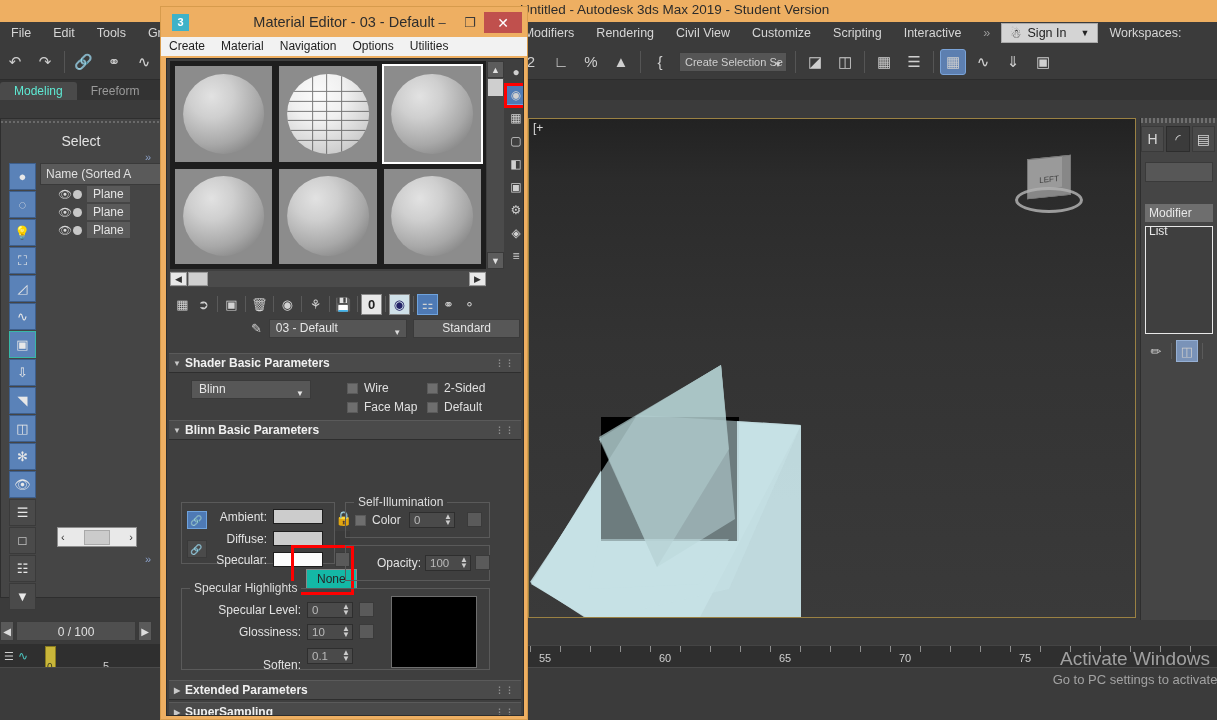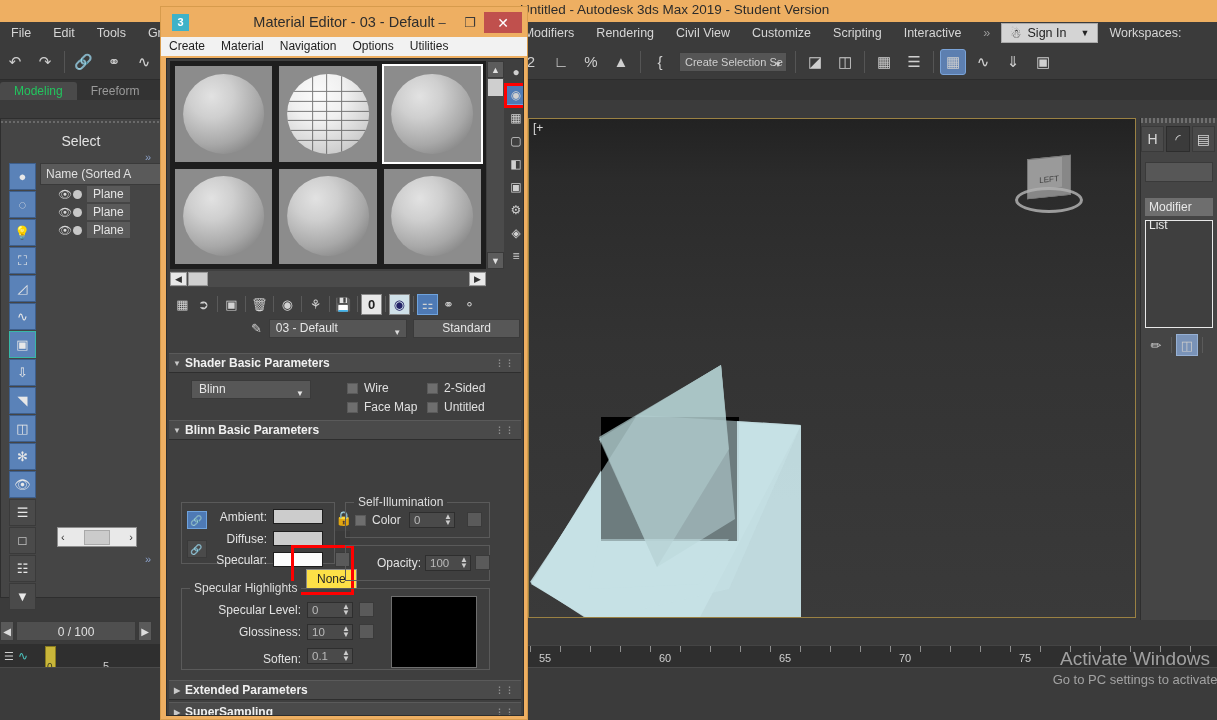--- a/index.html
+++ b/index.html
@@ -39,21 +39,21 @@
   .tb-btn.on { background:#5d7fb0; border:1px solid #7aa3d8; }
   .tb-sep { width:1px; height:22px; background:#555; margin:0 4px; flex:0 0 auto;}
 
   
   .max-ribbon {
     position:absolute; left:0; top:80px; width:1217px; height:20px;
     background:#333; display:flex; align-items:flex-end;
   }
   .rb-tab { height:18px; line-height:18px; padding:0 14px; font-size:12px;
     color:#9a9a9a; }
-  .rb-tab.active { background:#4a4a4a; color:#22c55e; border-top-left-radius:3px;border-top-right-radius:3px;}
+  .rb-tab.active { background:#4a4a4a; color:#5eead4; border-top-left-radius:3px;border-top-right-radius:3px;}
   .max-ribbon2 {
     position:absolute; left:0; top:100px; width:1217px; height:18px; background:#444;
     display:flex; align-items:center;
   }
   .rb2-lab { padding:0 8px; font-size:12px; color:#d8d8d8; background:#4a4a4a; height:18px; line-height:18px;}
 
   
   .scene-ex { position:absolute; left:0px; top:118px; width:162px; height:480px;
     background:#454545; border:1px solid #2e2e2e; }
   .se-grip { height:6px; background:#454545;
@@ -116,21 +116,21 @@
 
   
   .cmdpanel { position:absolute; left:1140px; top:118px; width:77px; height:502px;
     background:#454545; border-left:1px solid #2e2e2e;}
   .cp-grip { height:5px; background-image:repeating-linear-gradient(90deg,#6f6f6f 0 2px,transparent 2px 4px);}
   .cp-tabs { display:flex; height:26px; margin-top:3px;}
   .cp-tab { width:26px;height:26px;margin-right:2px;background:#4a4a4a;border:1px solid #3a3a3a;
     display:flex;align-items:center;justify-content:center;color:#d6d6d6;font-size:14px;}
   .cp-tab.active { background:#3b3b3b; border-color:#2d2d2d;}
   .cp-namebar { height:20px; background:#575757; margin:10px 4px 0 4px; border:1px solid #3a3a3a;}
-  .cp-modlist { height:18px; background:#6e6e6e; margin:16px 4px 0 4px; color:#e8e8e8;
+  .cp-modlist { height:18px; background:#6e6e6e; margin:22px 4px 0 4px; color:#e8e8e8;
     font-size:12px; padding-left:4px; line-height:18px;}
   .cp-stack { height:108px; margin:4px 4px 0 4px; background:#3f3f3f; border:1px solid #e8e8e8;}
   .cp-btns { display:flex; align-items:center; margin:6px 4px 0 4px; }
   .cp-b { width:22px;height:22px;display:flex;align-items:center;justify-content:center;
     color:#ccc;font-size:13px;}
   .cp-b.on { background:#7a93b8; border:1px solid #96b0d4;}
 
   
   .timeline-ruler { position:absolute; left:160px; top:645px; width:1057px; height:22px;
     background:#2f2f2f; border-top:1px solid #444; }
@@ -223,21 +223,21 @@
 
   .group { position:absolute; border:1px solid #5a5a5a; }
   .group-lab { position:absolute; top:-8px; left:8px; background:#3f3f3f; padding:0 4px;
      font-size:12px; color:#dcdcdc;}
   .lab { position:absolute; font-size:12px; color:#e2e2e2; text-align:right;}
   .swatch { position:absolute; height:15px; background:#cccccc; border:1px solid #1e1e1e;}
   .mapbtn { position:absolute; width:15px;height:15px;background:#5a5a5a;border:1px solid #3a3a3a;}
   .spin { position:absolute; height:16px; background:#4a4a4a; border:1px solid #2e2e2e;
      color:#b9b9b9; font-size:11.5px; padding-left:4px; line-height:14px;}
   .spin .sp { position:absolute; right:2px; top:1px; font-size:8px; color:#ccc; line-height:6px;}
-  .tooltip { position:absolute; background:#fde047; color:#262626; font-size:12px;
+  .tooltip { position:absolute; background:#14b8a6; color:#262626; font-size:12px;
      padding:2px 10px; border:1px solid #8a8a8a;}
   .preview-black { position:absolute; background:#000; border:1px solid #6e6e6e;}
   .lockico { position:absolute; color:#e8e8e8; font-size:14px;}
   .linkico { position:absolute; width:20px;height:18px; background:#4e7ab5;
      border:1px solid #6fa3dd; color:#fff; font-size:10px;
      display:flex;align-items:center;justify-content:center;}
 </style>
 </head>
 <body>
 
@@ -639,21 +639,21 @@
         <span class="chk" style="position:absolute;left:258px;top:8px">
           <i></i>
             <span>2-Sided</span>
         </span>
         <span class="chk" style="position:absolute;left:178px;top:27px">
           <i></i>
             <span>Face Map</span>
         </span>
         <span class="chk" style="position:absolute;left:258px;top:27px">
           <i></i>
-            <span>Untitled</span>
+            <span>Default</span>
         </span>
       </div>
 
       <div class="rollup-hdr" style="top:361px">
         <span class="tri">▼</span>
         <span>Blinn Basic Parameters</span>
         <span class="grip">⋮⋮</span>
       </div>
       <div class="panel" style="top:381px;height:240px">
 
@@ -706,21 +706,21 @@
         </span>
         <span class="mapbtn" style="left:190px;top:162px;background:#5a5a5a"></span>
 
         <span class="lab" style="left:16px;top:185px;width:116px">Glossiness:</span>
         <span class="spin" style="left:138px;top:184px;width:46px">
           <span>10</span>
           <span class="sp">▲<br>▼</span>
         </span>
         <span class="mapbtn" style="left:190px;top:184px;background:#5a5a5a"></span>
 
-        <span class="lab" style="left:16px;top:212px;width:116px">Soften:</span>
+        <span class="lab" style="left:16px;top:218px;width:116px">Soften:</span>
         <span class="spin" style="left:138px;top:208px;width:46px">
           <span>0.1</span>
           <span class="sp">▲<br>▼</span>
         </span>
 
         <div class="preview-black" style="left:222px;top:156px;width:86px;height:72px"></div>
       </div>
 
       <div class="rollup-hdr" style="top:621px">
         <span class="tri">▶</span>

